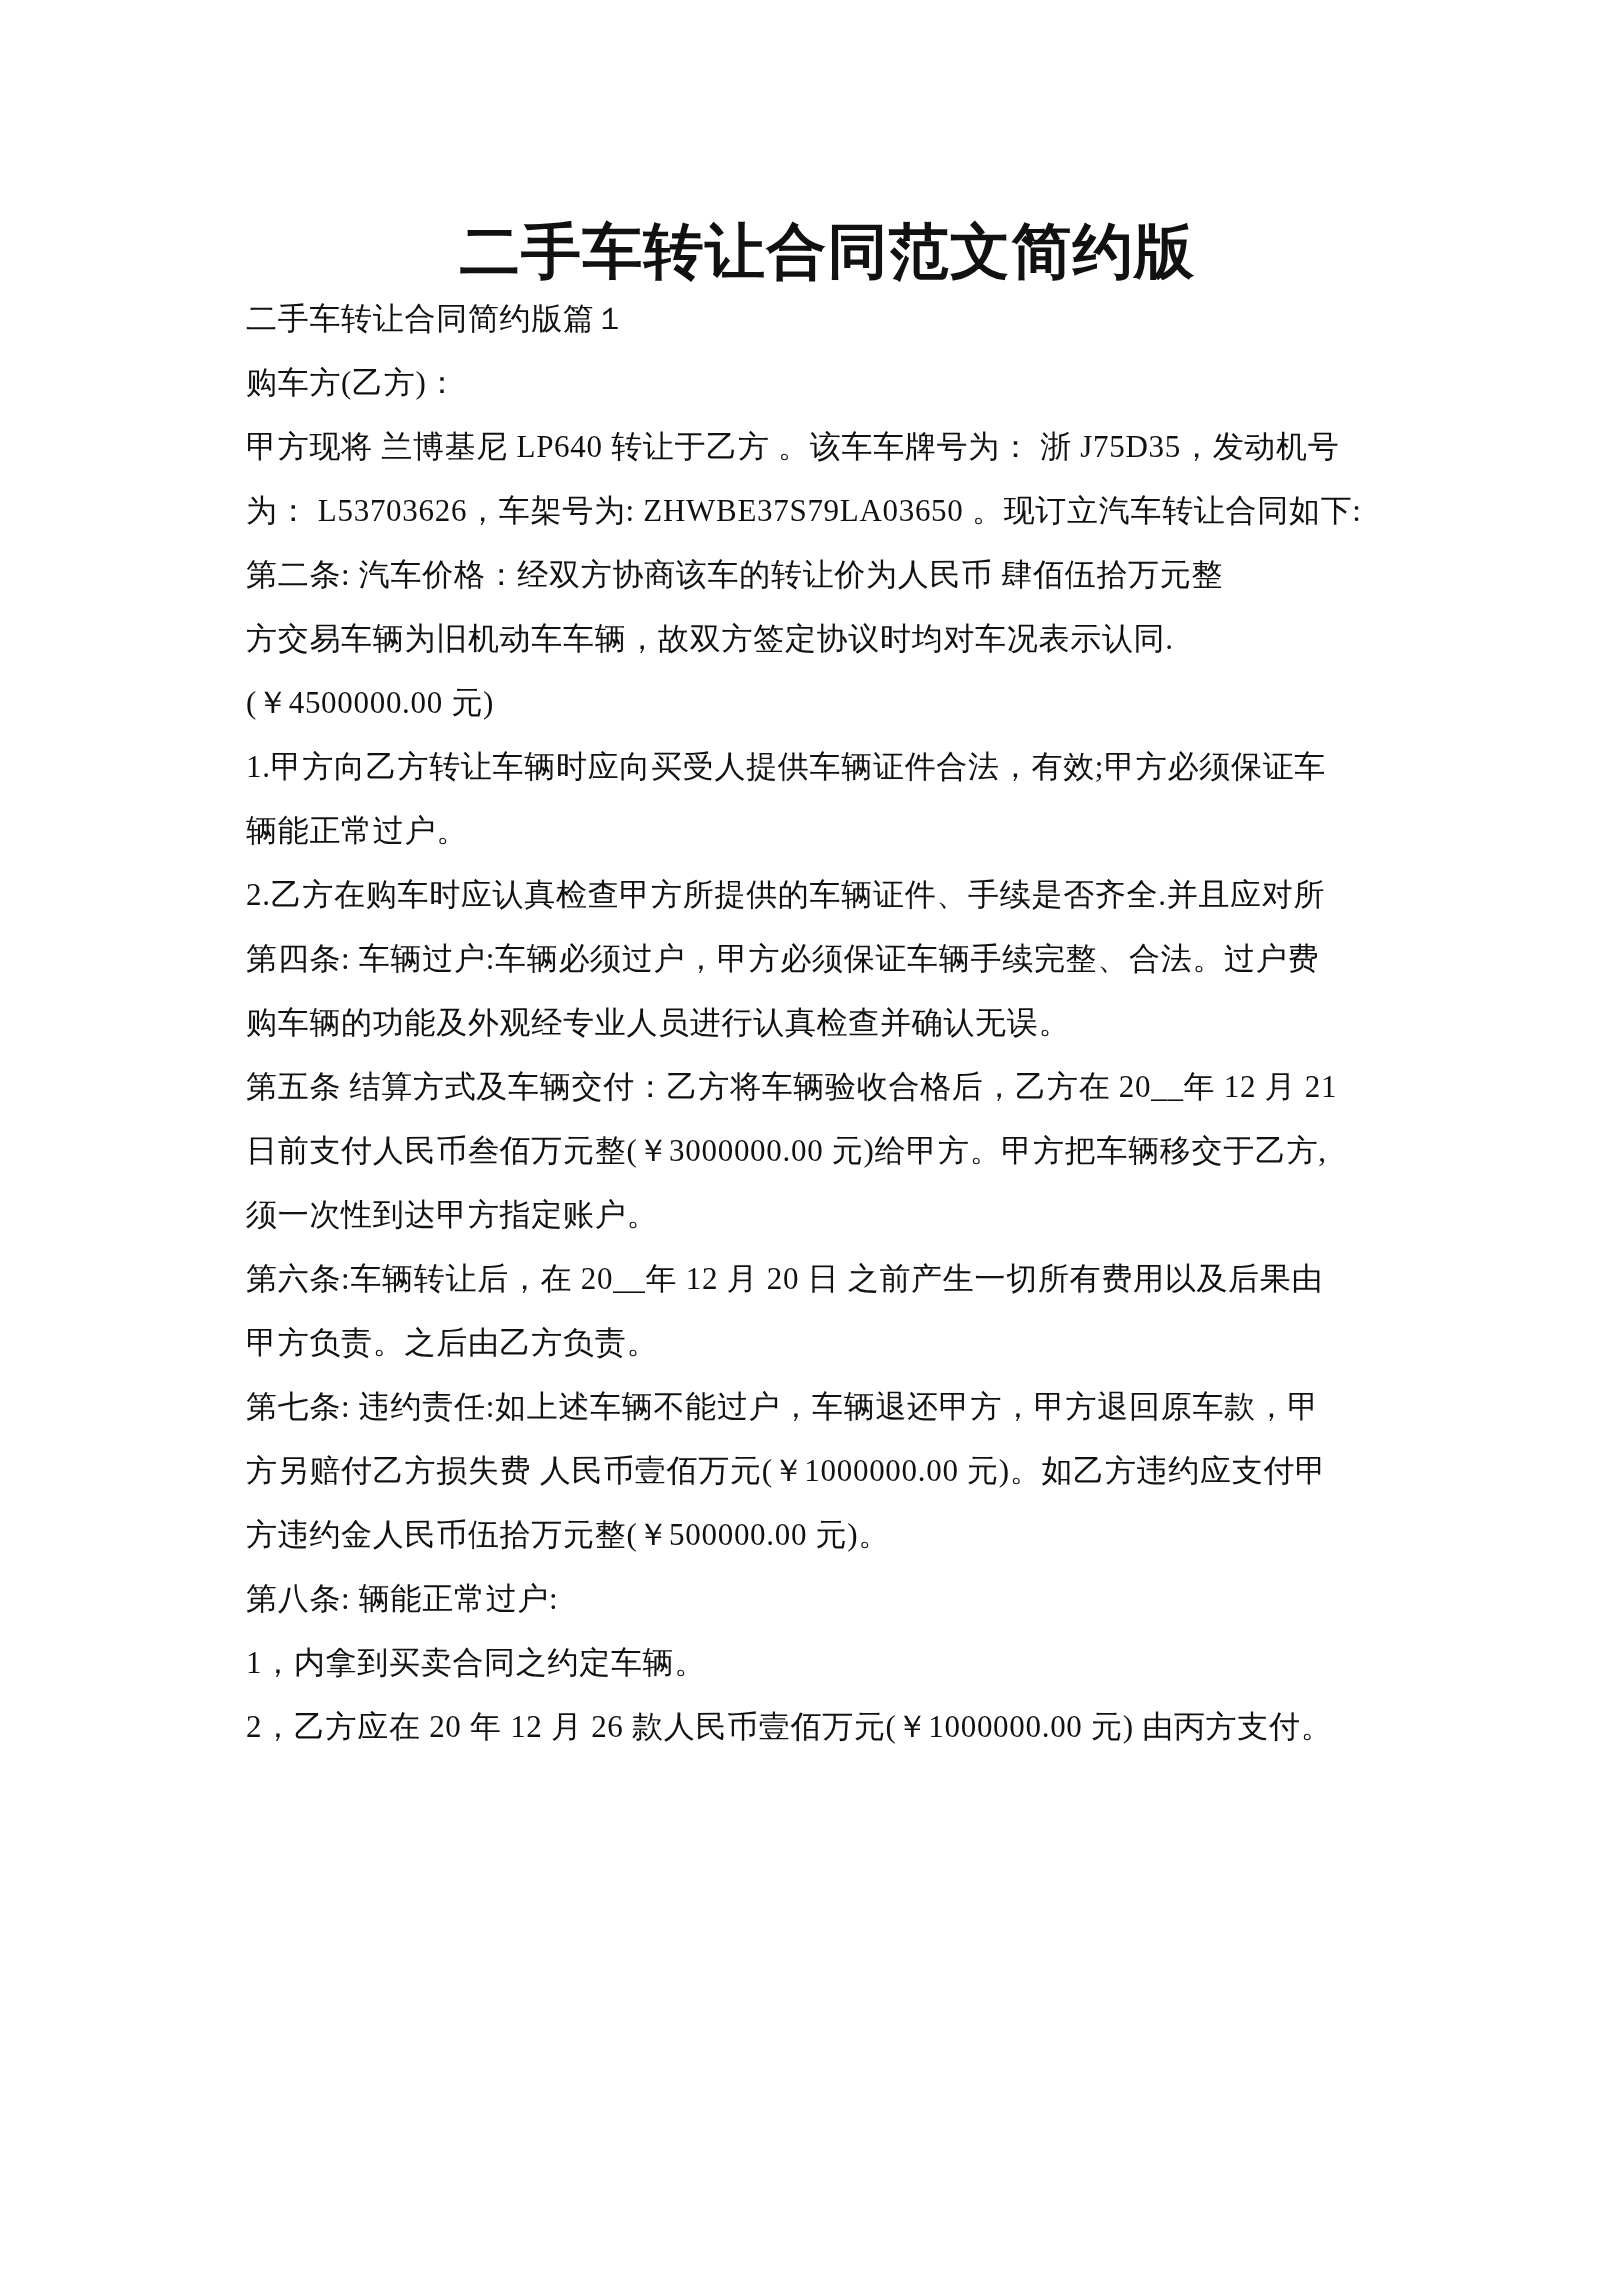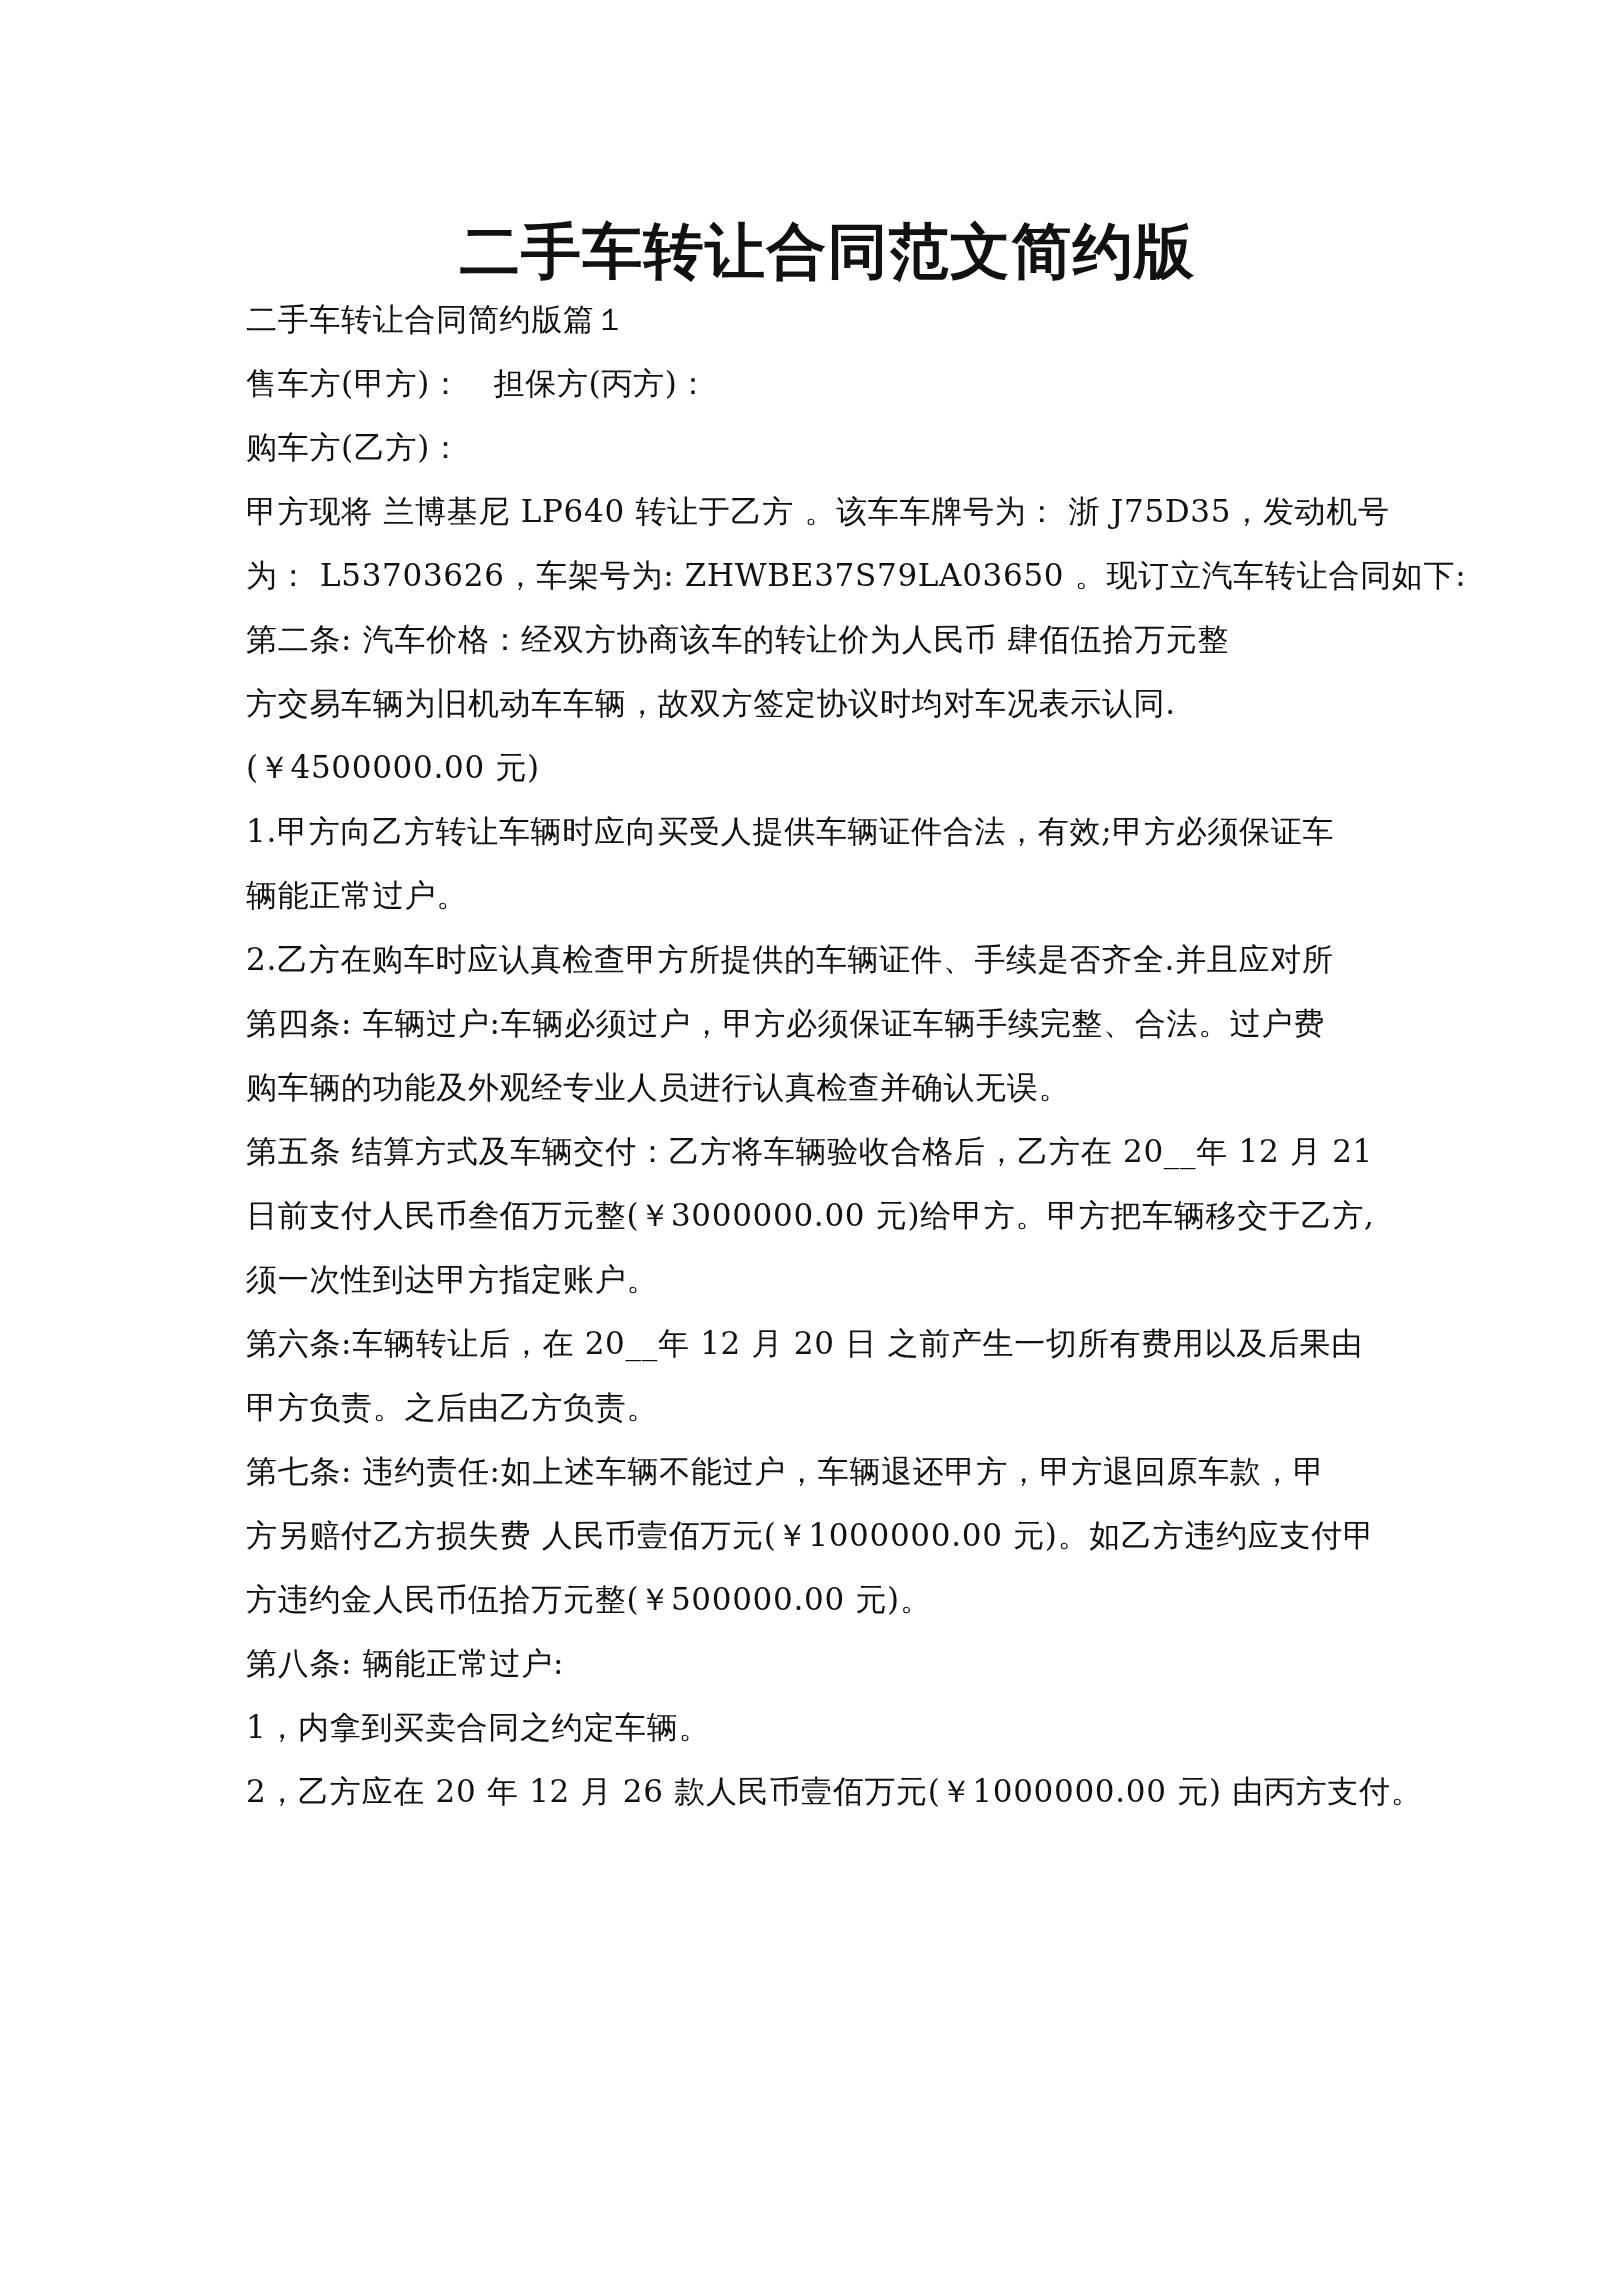--- a/index.html
+++ b/index.html
@@ -33,37 +33,37 @@
       line-height: 79px;
       font-weight: bold;
       letter-spacing: 1.3px;
       margin: 16px;
     }
     .body {
       position: absolute;
       left: 246px;
       top: 287px;
       width: 1139px;
+      font-family: Liberation Serif, serif;
     }
     .line {
       font-size: 31px;
       line-height: 64px;
       height: 64px;
       white-space: nowrap;
       letter-spacing: 0.7px;
     }
   </style>
 </head>
 <body>
 
 <div class="page">
   <h1 class="title">二手车转让合同范文简约版</h1>
   <div class="body">
     <div class="line">二手车转让合同简约版篇１</div>
-    <div class="line">售车方(甲方)：　担保方(丙方)：</div>
     <div class="line">购车方(乙方)：</div>
     <div class="line">甲方现将 兰博基尼 LP640 转让于乙方 。该车车牌号为： 浙 J75D35，发动机号</div>
     <div class="line">为： L53703626，车架号为: ZHWBE37S79LA03650 。现订立汽车转让合同如下:</div>
     <div class="line">第二条: 汽车价格：经双方协商该车的转让价为人民币 肆佰伍拾万元整</div>
     <div class="line">方交易车辆为旧机动车车辆，故双方签定协议时均对车况表示认同.</div>
     <div class="line">(￥4500000.00 元)</div>
     <div class="line">1.甲方向乙方转让车辆时应向买受人提供车辆证件合法，有效;甲方必须保证车</div>
     <div class="line">辆能正常过户。</div>
     <div class="line">2.乙方在购车时应认真检查甲方所提供的车辆证件、手续是否齐全.并且应对所</div>
     <div class="line">第四条: 车辆过户:车辆必须过户，甲方必须保证车辆手续完整、合法。过户费</div>

